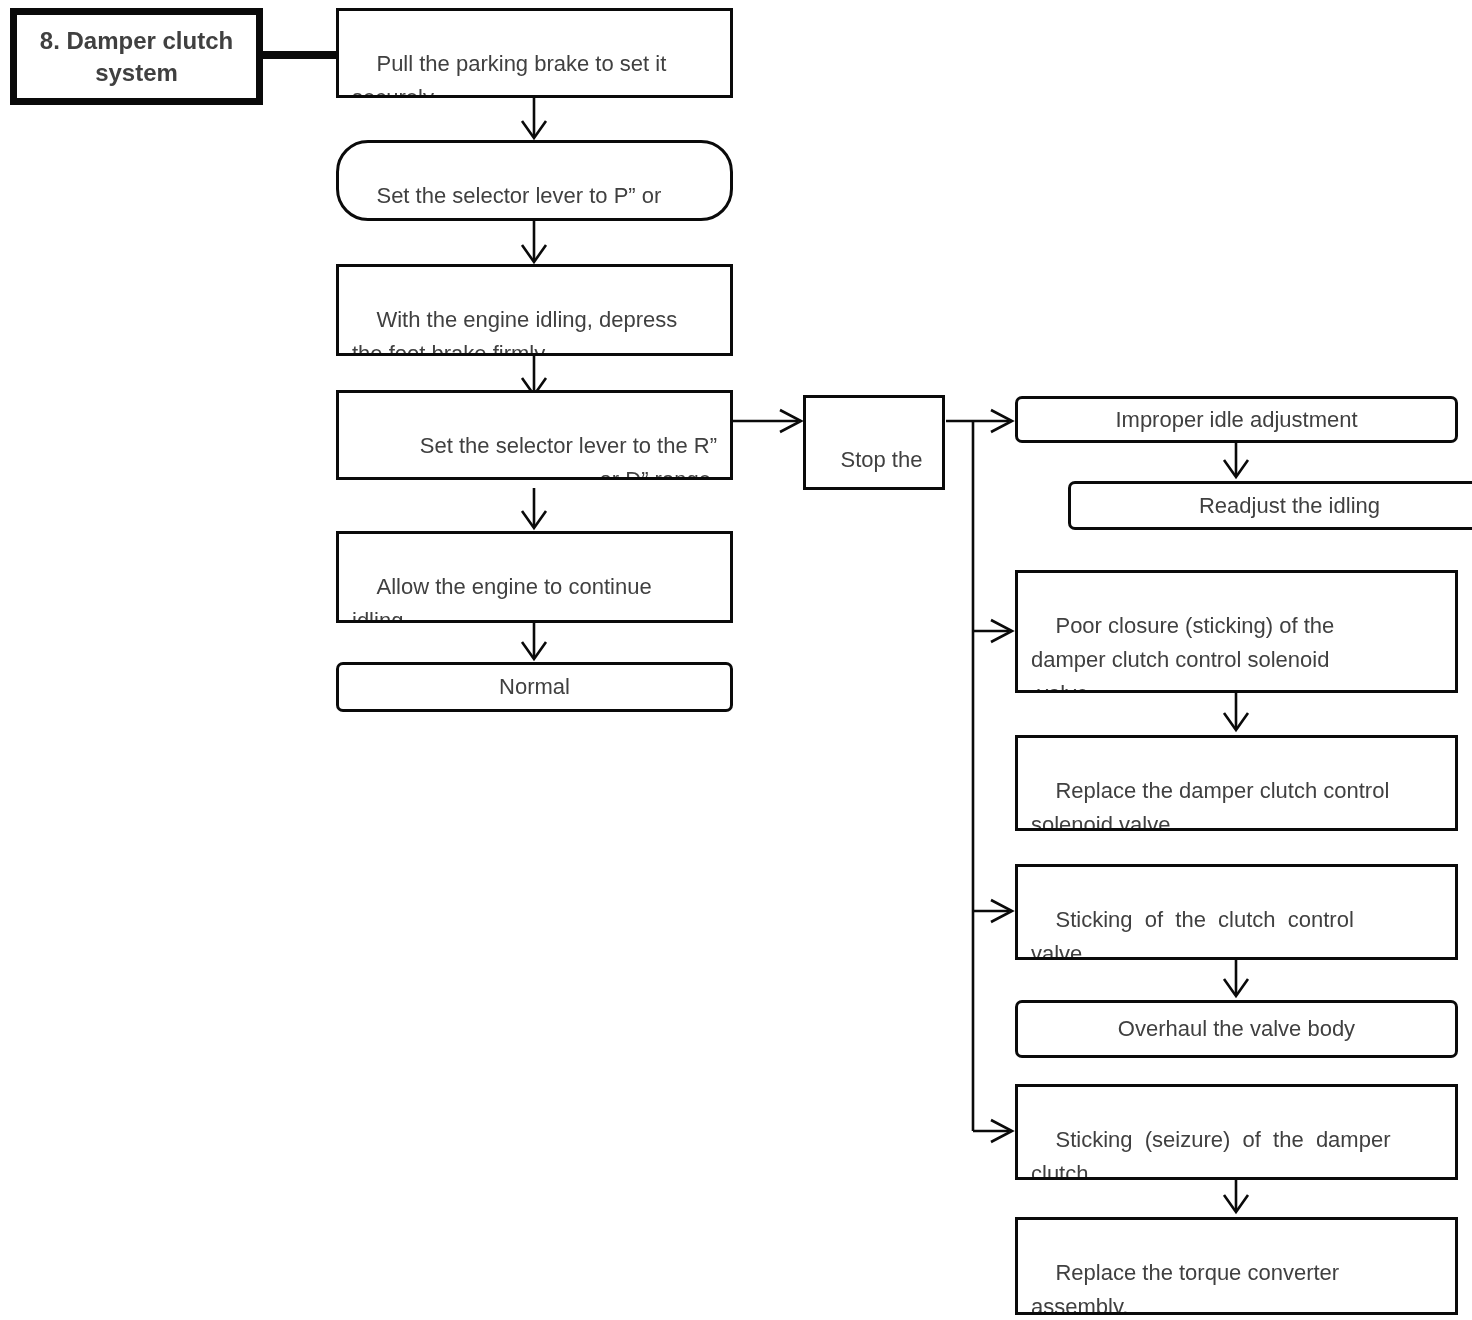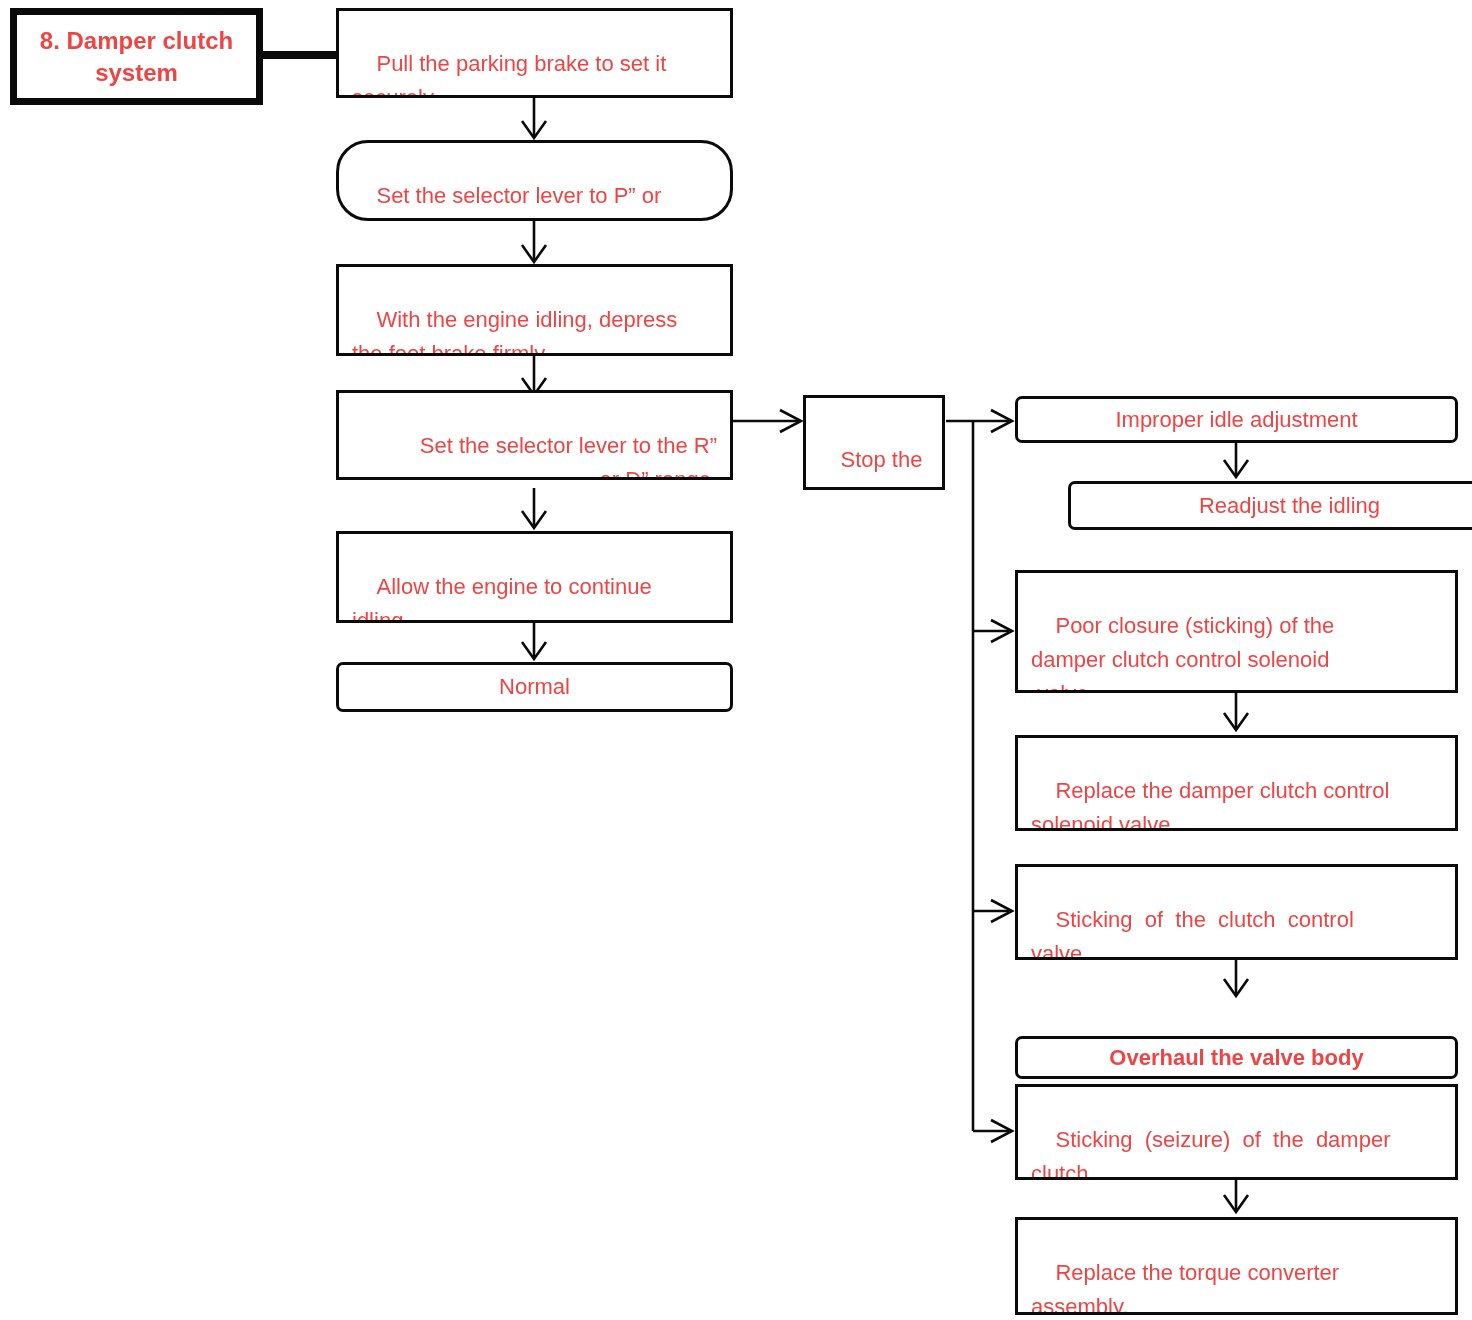--- a/index.html
+++ b/index.html
@@ -6,21 +6,21 @@
     margin: 0;
     padding: 0;
     background: #ffffff;
   }
   .canvas {
     position: relative;
     width: 1472px;
     height: 1320px;
     background: #ffffff;
     font-family: "Liberation Sans", sans-serif;
-    color: #ef4444;
+    color: #404040;
   }
   .connectors {
     position: absolute;
     left: 0;
     top: 0;
     z-index: 1;
   }
   .box {
     position: absolute;
     z-index: 2;
@@ -185,21 +185,21 @@
   </div>
   <div class="box" style="left:1015px; top:735px; width:443px; height:96px;">
     <span>Replace the damper clutch control
 solenoid valve.</span>
   </div>
 
   <div class="box" style="left:1015px; top:864px; width:443px; height:96px;">
     <span>Sticking  of  the  clutch  control
 valve</span>
   </div>
-  <div class="box center" style="left:1015px; top:1036px; width:443px; height:43px;font-weight:bold;">
+  <div class="box center" style="left:1015px; top:1000px; width:443px; height:58px;">
     <span>Overhaul the valve body</span>
   </div>
 
   <div class="box" style="left:1015px; top:1084px; width:443px; height:96px;">
     <span>Sticking  (seizure)  of  the  damper
 clutch.</span>
   </div>
   <div class="box" style="left:1015px; top:1217px; width:443px; height:98px;">
     <span>Replace the torque converter
 assembly.</span>

